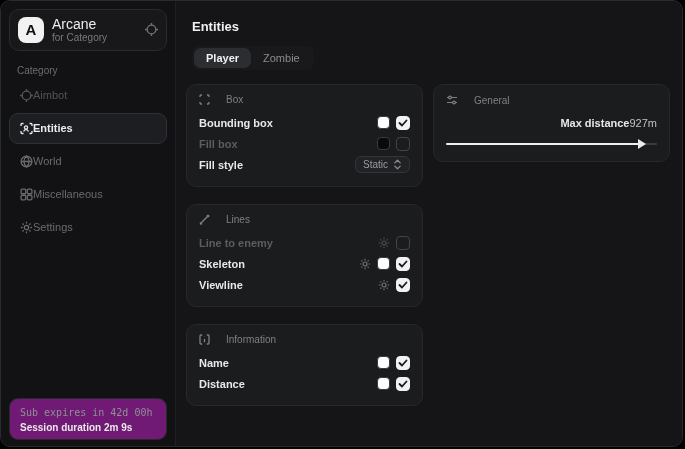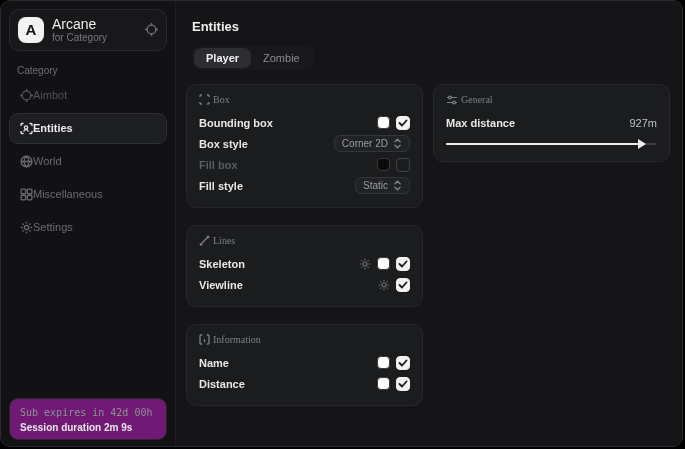--- a/index.html
+++ b/index.html
@@ -34,38 +34,38 @@
   
   .main { flex:1; background:#151517; padding:18px 12px 12px 10px; overflow:hidden; }
   .page-title { color:#f0f0f0; font-size:13px; font-weight:bold; margin:0 0 12px 6px; }
   .tabs { display:inline-flex; background:#19191c; border-radius:7px; padding:2px; margin:0 0 14px 6px; }
   .tab { font-size:11px; padding:4px 12px; border-radius:6px; color:#8a8c90; cursor:pointer; }
   .tab.active { background:#2c2d30; color:#f0f0f0; font-weight:bold;border-radius:7px; }
   .columns { display:flex; gap:10px; align-items:flex-start; }
   .col { display:flex; flex-direction:column; gap:17px; width:238px; }
 
   .card { background:#1b1c1e; border:1px solid #27282b; border-radius:10px; padding:9px 12px 11px; }
-  .card-head { display:flex; align-items:flex-start; gap:3px; color:#7e8084;
-    font-family:Liberation Serif, serif; font-size:10px; margin-bottom:7px; }
+  .card-head { display:flex; align-items:flex-end; gap:16px; color:#7e8084;
+    font-family:Liberation Sans, sans-serif; font-size:10px; margin-bottom:7px; }
   .card-head .hi { display:flex; color:#7e8084; }
   .row { display:flex; align-items:center; justify-content:space-between; height:21px; }
   .row-label { color:#e8e8e8; font-size:11px; font-weight:bold; }
   .row.dim .row-label { color:#5b5d60; }
   .ctrls { display:flex; align-items:center; gap:6px; }
   .gear { color:#6f7175; display:flex; }
   .row.dim .gear { color:#4c4e51; }
   .swatch { width:13px; height:13px; border-radius:4px; border:1px solid #3a3b3e; }
   .checkbox { width:14px; height:14px; border-radius:4px; border:1px solid #434548;
     display:flex; align-items:center; justify-content:center; background:transparent; }
   .checkbox.checked { background:#f2f2f2; border-color:#f2f2f2; }
   .select-btn { display:flex; align-items:center; gap:5px; background:#212225; border:1px solid #333538;
     border-radius:6px; padding:2px 7px; color:#9a9c9f; font-size:10px; cursor:pointer; }
   .select-btn .ui { display:flex; color:#8a8c8f; }
 
-  .gen-row { display:flex; align-items:center; justify-content:space-between; height:20px; margin-top:2px; }
+  .gen-row { display:flex; align-items:center; justify-content:flex-end; height:20px; margin-top:2px; }
   .gen-val { color:#bfc1c4; font-size:11px; }
   .slider { position:relative; height:12px; margin-top:5px; cursor:pointer; }
   .slider .track { position:absolute; top:5px; left:0; right:0; height:2px; background:#3b3c3f; border-radius:2px; }
   .slider .fill { position:absolute; top:5px; left:0; height:2px; background:#ededed; border-radius:2px; }
   .slider .handle { position:absolute; top:1px; width:0; height:0; margin-left:-2px;
     border-top:5px solid transparent; border-bottom:5px solid transparent; border-left:8px solid #ededed; }
 </style>
 </head>
 <body>
 
@@ -211,31 +211,20 @@
             <span class="row-label">Bounding box</span>
             <span class="ctrls">
               <span class="swatch" style="background: rgb(255, 255, 255);"></span>
               <span class="checkbox checked">
                   <svg width="10" height="10" viewBox="0 0 10 10">
                     <use href="#i-check"></use>
                   </svg>
                 </span>
             </span>
           </div>
-          <div class="row">
-            <span class="row-label">Box style</span>
-            <span class="select-btn">
-              <span>Corner 2D</span>
-              <span class="ui">
-                  <svg width="9" height="11" viewBox="0 0 10 12">
-                    <use href="#i-unfold"></use>
-                  </svg>
-                </span>
-            </span>
-          </div>
           <div class="row dim">
             <span class="row-label">Fill box</span>
             <span class="ctrls">
               <span class="swatch" style="background: rgb(10, 10, 10);"></span>
               <span class="checkbox"></span>
             </span>
           </div>
           <div class="row">
             <span class="row-label">Fill style</span>
             <span class="select-btn">
@@ -250,20 +239,31 @@
         </div>
 
         <div class="card">
           <div class="card-head">
             <span class="hi">
                 <svg width="11" height="11" viewBox="0 0 11 11">
                   <use href="#i-line"></use>
                 </svg>
               </span>
             <span>Lines</span>
+          </div>
+          <div class="row dim">
+            <span class="row-label">Line to enemy</span>
+            <span class="ctrls">
+              <span class="gear">
+                  <svg width="12" height="12" viewBox="0 0 12 12">
+                    <use href="#i-gear"></use>
+                  </svg>
+                </span>
+              <span class="checkbox"></span>
+            </span>
           </div>
           <div class="row">
             <span class="row-label">Skeleton</span>
             <span class="ctrls">
               <span class="gear">
                   <svg width="12" height="12" viewBox="0 0 12 12">
                     <use href="#i-gear"></use>
                   </svg>
                 </span>
               <span class="swatch" style="background: rgb(255, 255, 255);"></span>

